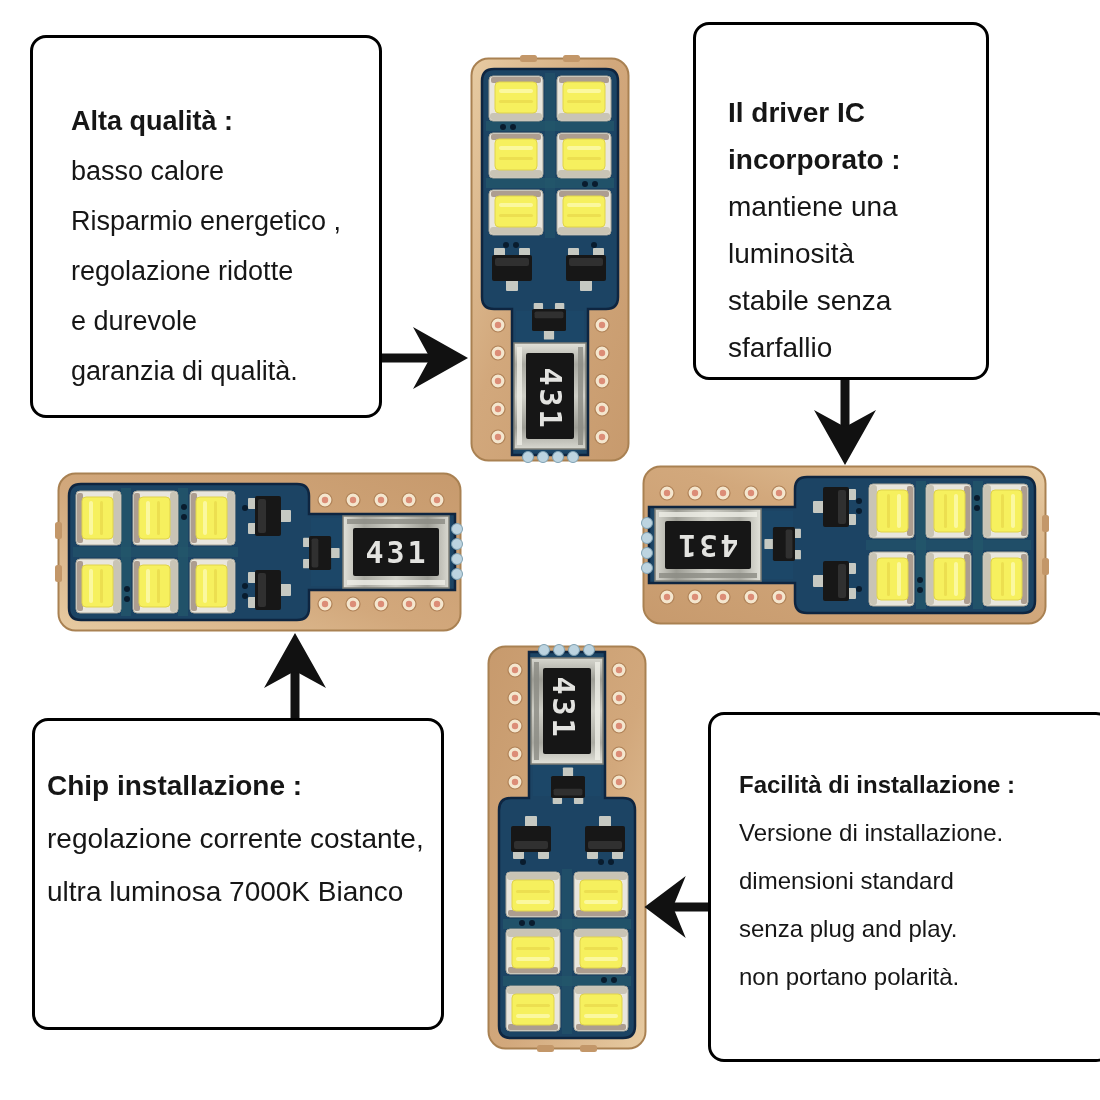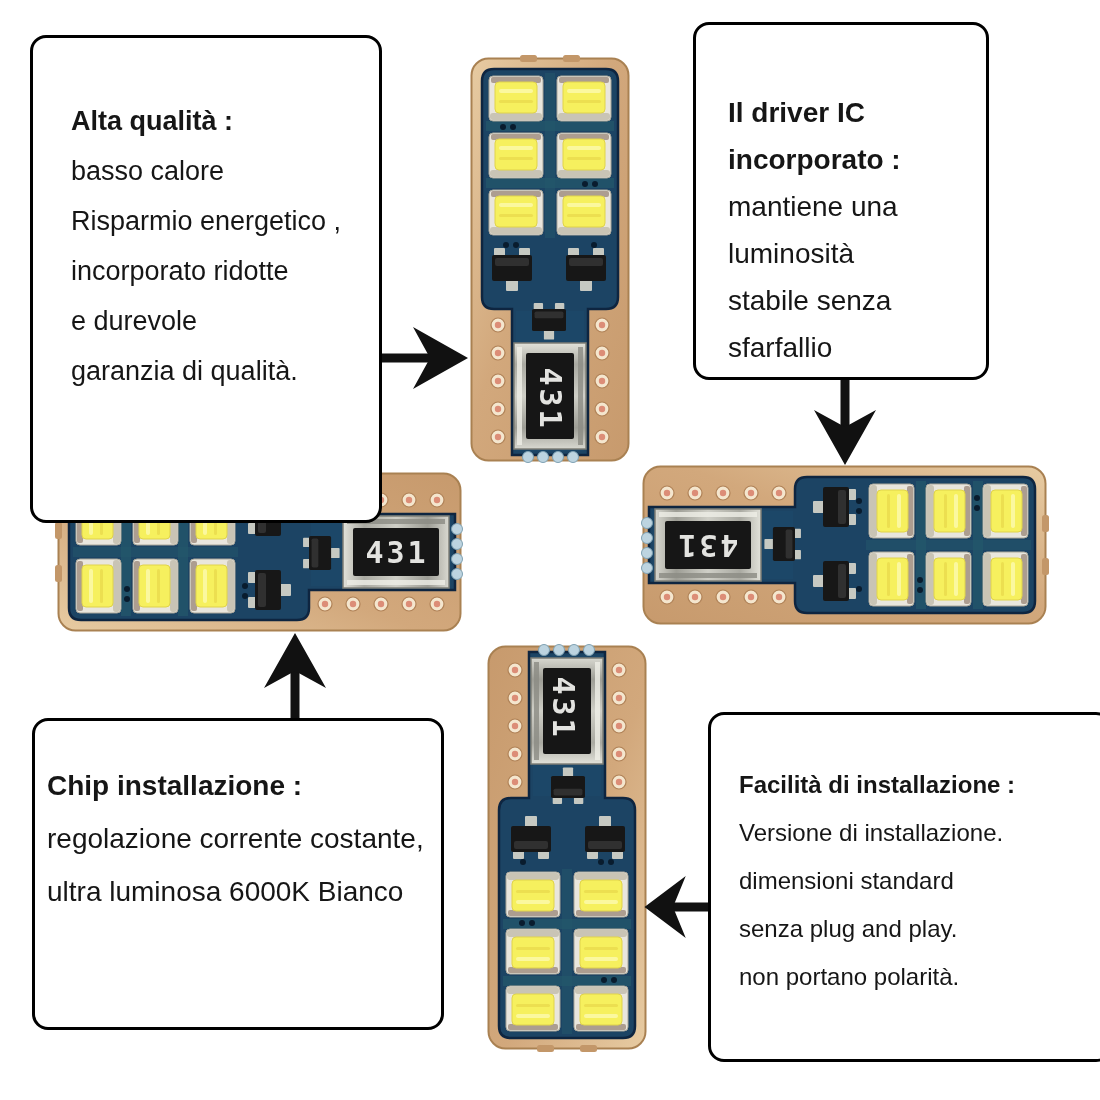--- a/index.html
+++ b/index.html
@@ -6,21 +6,21 @@
   .stage{
     position:relative;width:1100px;height:1100px;background:#ffffff;
     font-family:"Liberation Sans",sans-serif;color:#161616;overflow:hidden;
   }
   svg.art{position:absolute;left:0;top:0;}
   .callout{
     position:absolute;border:3px solid #000;border-radius:16px;
     background:#fff;box-sizing:border-box;
   }
   .callout .t{font-weight:bold;}
-  #box-alta{left:30px;top:35px;width:352px;height:488px;
+  #box-alta{left:30px;top:35px;width:352px;height:383px;
     padding:58px 8px 0 38px;font-size:27px;line-height:50px;}
   #box-driver{left:693px;top:22px;width:296px;height:358px;
     padding:64px 6px 0 32px;font-size:28px;line-height:47px;}
   #box-chip{left:32px;top:718px;width:412px;height:312px;
     padding:38px 4px 0 12px;font-size:28px;line-height:53px;}
   #box-facilita{left:708px;top:712px;width:404px;height:350px;
     padding:46px 6px 0 28px;font-size:24px;line-height:48px;}
   .rlabel{
     font-family:"DejaVu Sans Mono",monospace;font-weight:bold;font-size:30px;
     fill:#e3e3e0;letter-spacing:3px;text-anchor:middle;dominant-baseline:central;
@@ -138,35 +138,35 @@
     <use href="#arrow" transform="translate(382,358)"></use>
     <use href="#arrow" transform="translate(845,379) rotate(90)"></use>
     <use href="#arrow" transform="translate(295,719) rotate(-90)"></use>
     <use href="#arrow" transform="translate(709,907) rotate(180) scale(0.75,1)"></use>
   </svg>
 
   <div class="callout" id="box-alta">
     <div class="t">Alta qualità :</div>
     <div>basso calore</div>
     <div>Risparmio energetico ,</div>
-    <div>incorporato ridotte</div>
+    <div>regolazione ridotte</div>
     <div>e durevole</div>
     <div>garanzia di qualità.</div>
   </div>
 
   <div class="callout" id="box-driver">
     <div class="t">Il driver IC incorporato :</div>
     <div>mantiene una luminosità</div>
     <div>stabile senza sfarfallio</div>
   </div>
 
   <div class="callout" id="box-chip">
     <div class="t">Chip installazione :</div>
     <div>regolazione corrente costante,</div>
-    <div>ultra luminosa 6000K Bianco</div>
+    <div>ultra luminosa 7000K Bianco</div>
   </div>
 
   <div class="callout" id="box-facilita">
     <div class="t">Facilità di installazione :</div>
     <div>Versione di installazione.</div>
     <div>dimensioni standard</div>
     <div>senza plug and play.</div>
     <div>non portano polarità.</div>
   </div>
 

